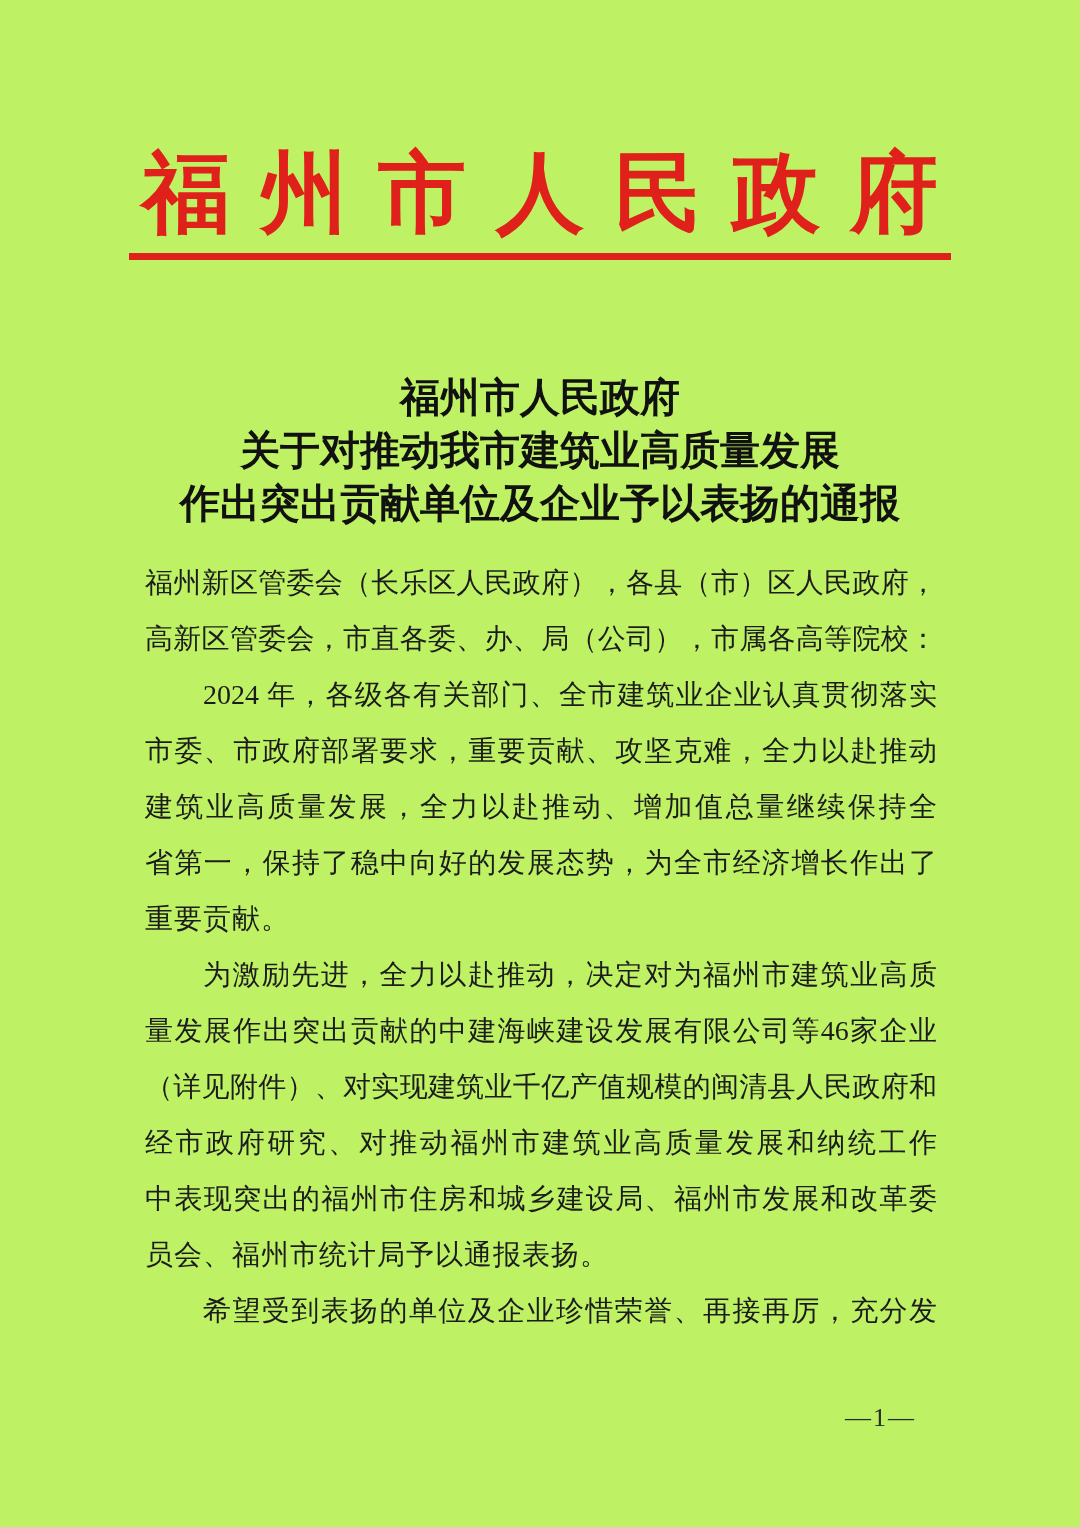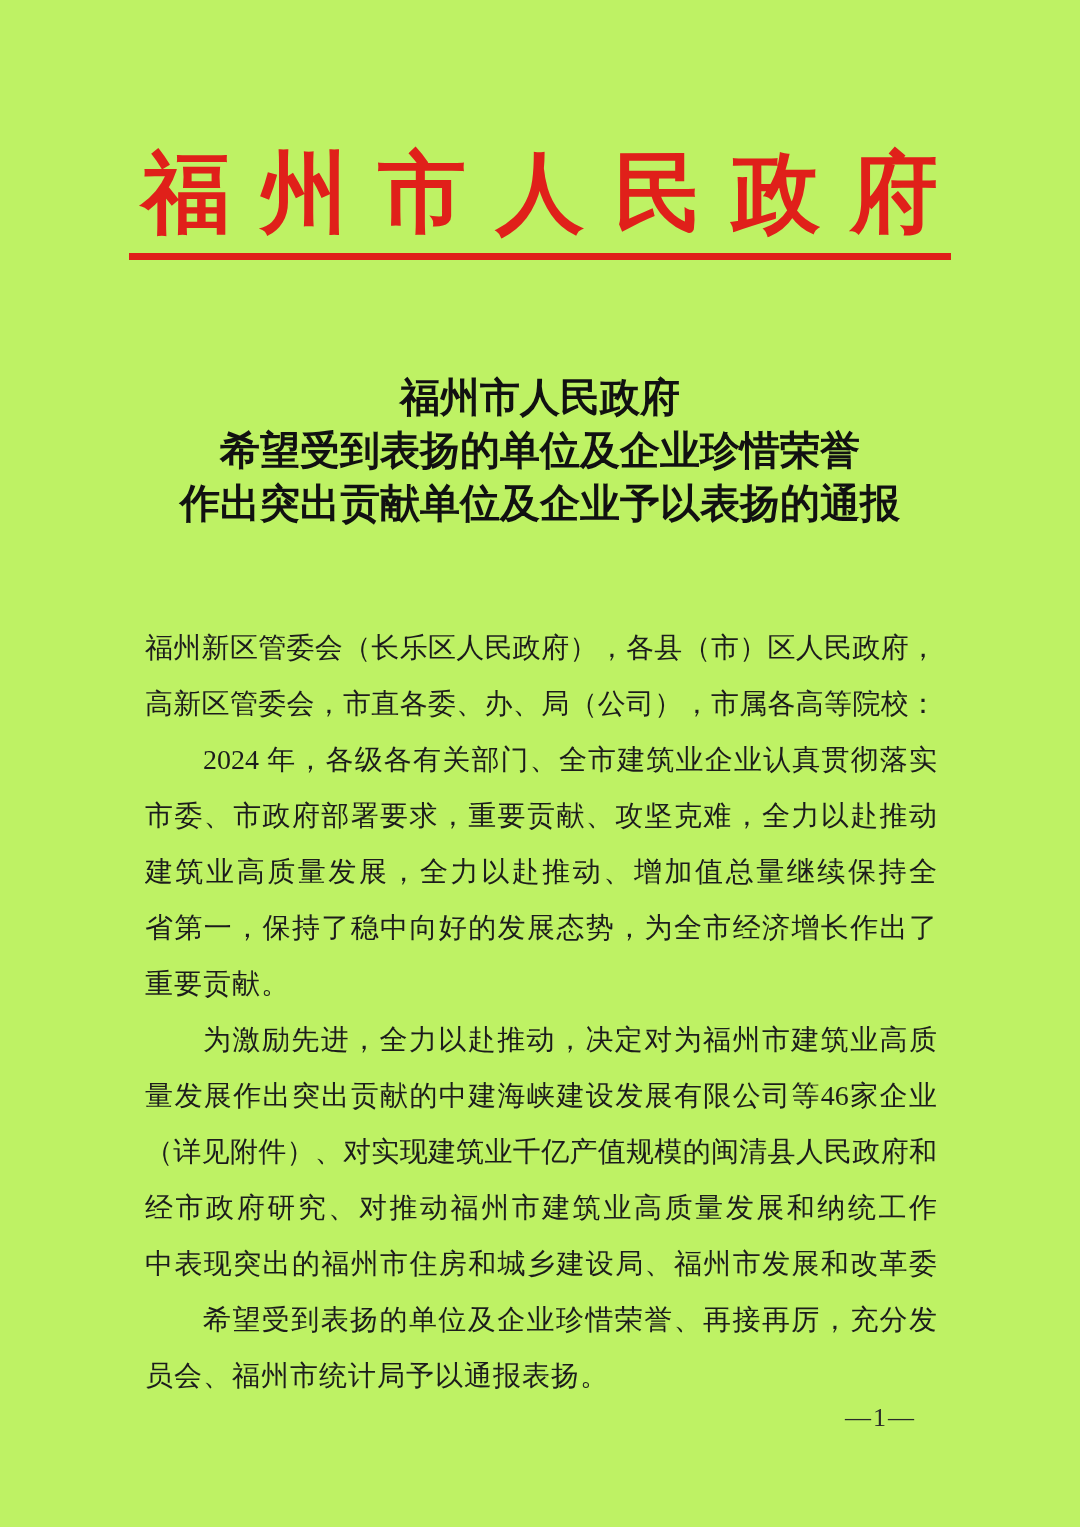--- a/index.html
+++ b/index.html
@@ -53,21 +53,21 @@
     text-align: center;
     font-weight: bold;
     font-size: 40px;
     line-height: 53px;
     color: #111;
   }
 
   
   .body-text {
     position: absolute;
-    top: 620px;
+    top: 555px;
     left: 145px;
     width: 792px;
     font-size: 28px;
     line-height: 56px;
     color: var(--ink);
   }
   .line {
     height: 56px;
     overflow: hidden;
     text-align: justify;
@@ -98,36 +98,36 @@
 <body>
 
 <div class="page">
 
   <div class="letterhead">福州市人民政府</div>
 
   <div class="red-rule"></div>
 
   <div class="doc-title">
     <div>福州市人民政府</div>
-    <div>希望受到表扬的单位及企业珍惜荣誉</div>
+    <div>关于对推动我市建筑业高质量发展</div>
     <div>作出突出贡献单位及企业予以表扬的通报</div>
   </div>
 
   <div class="body-text">
     <div class="line">福州新区管委会（长乐区人民政府），各县（市）区人民政府，</div>
     <div class="line">高新区管委会，市直各委、办、局（公司），市属各高等院校：</div>
     <div class="line indent">2024 年，各级各有关部门、全市建筑业企业认真贯彻落实</div>
     <div class="line">市委、市政府部署要求，重要贡献、攻坚克难，全力以赴推动</div>
     <div class="line">建筑业高质量发展，全力以赴推动、增加值总量继续保持全</div>
     <div class="line">省第一，保持了稳中向好的发展态势，为全市经济增长作出了</div>
     <div class="line short">重要贡献。</div>
     <div class="line indent">为激励先进，全力以赴推动，决定对为福州市建筑业高质</div>
     <div class="line">量发展作出突出贡献的中建海峡建设发展有限公司等46家企业</div>
     <div class="line">（详见附件）、对实现建筑业千亿产值规模的闽清县人民政府和</div>
     <div class="line">经市政府研究、对推动福州市建筑业高质量发展和纳统工作</div>
     <div class="line">中表现突出的福州市住房和城乡建设局、福州市发展和改革委</div>
+    <div class="line short">员会、福州市统计局予以通报表扬。</div>
     <div class="line indent">希望受到表扬的单位及企业珍惜荣誉、再接再厉，充分发</div>
-    <div class="line short">员会、福州市统计局予以通报表扬。</div>
   </div>
 
   <div class="page-number">—1—</div>
 
 </div>
 
 </body></html>

